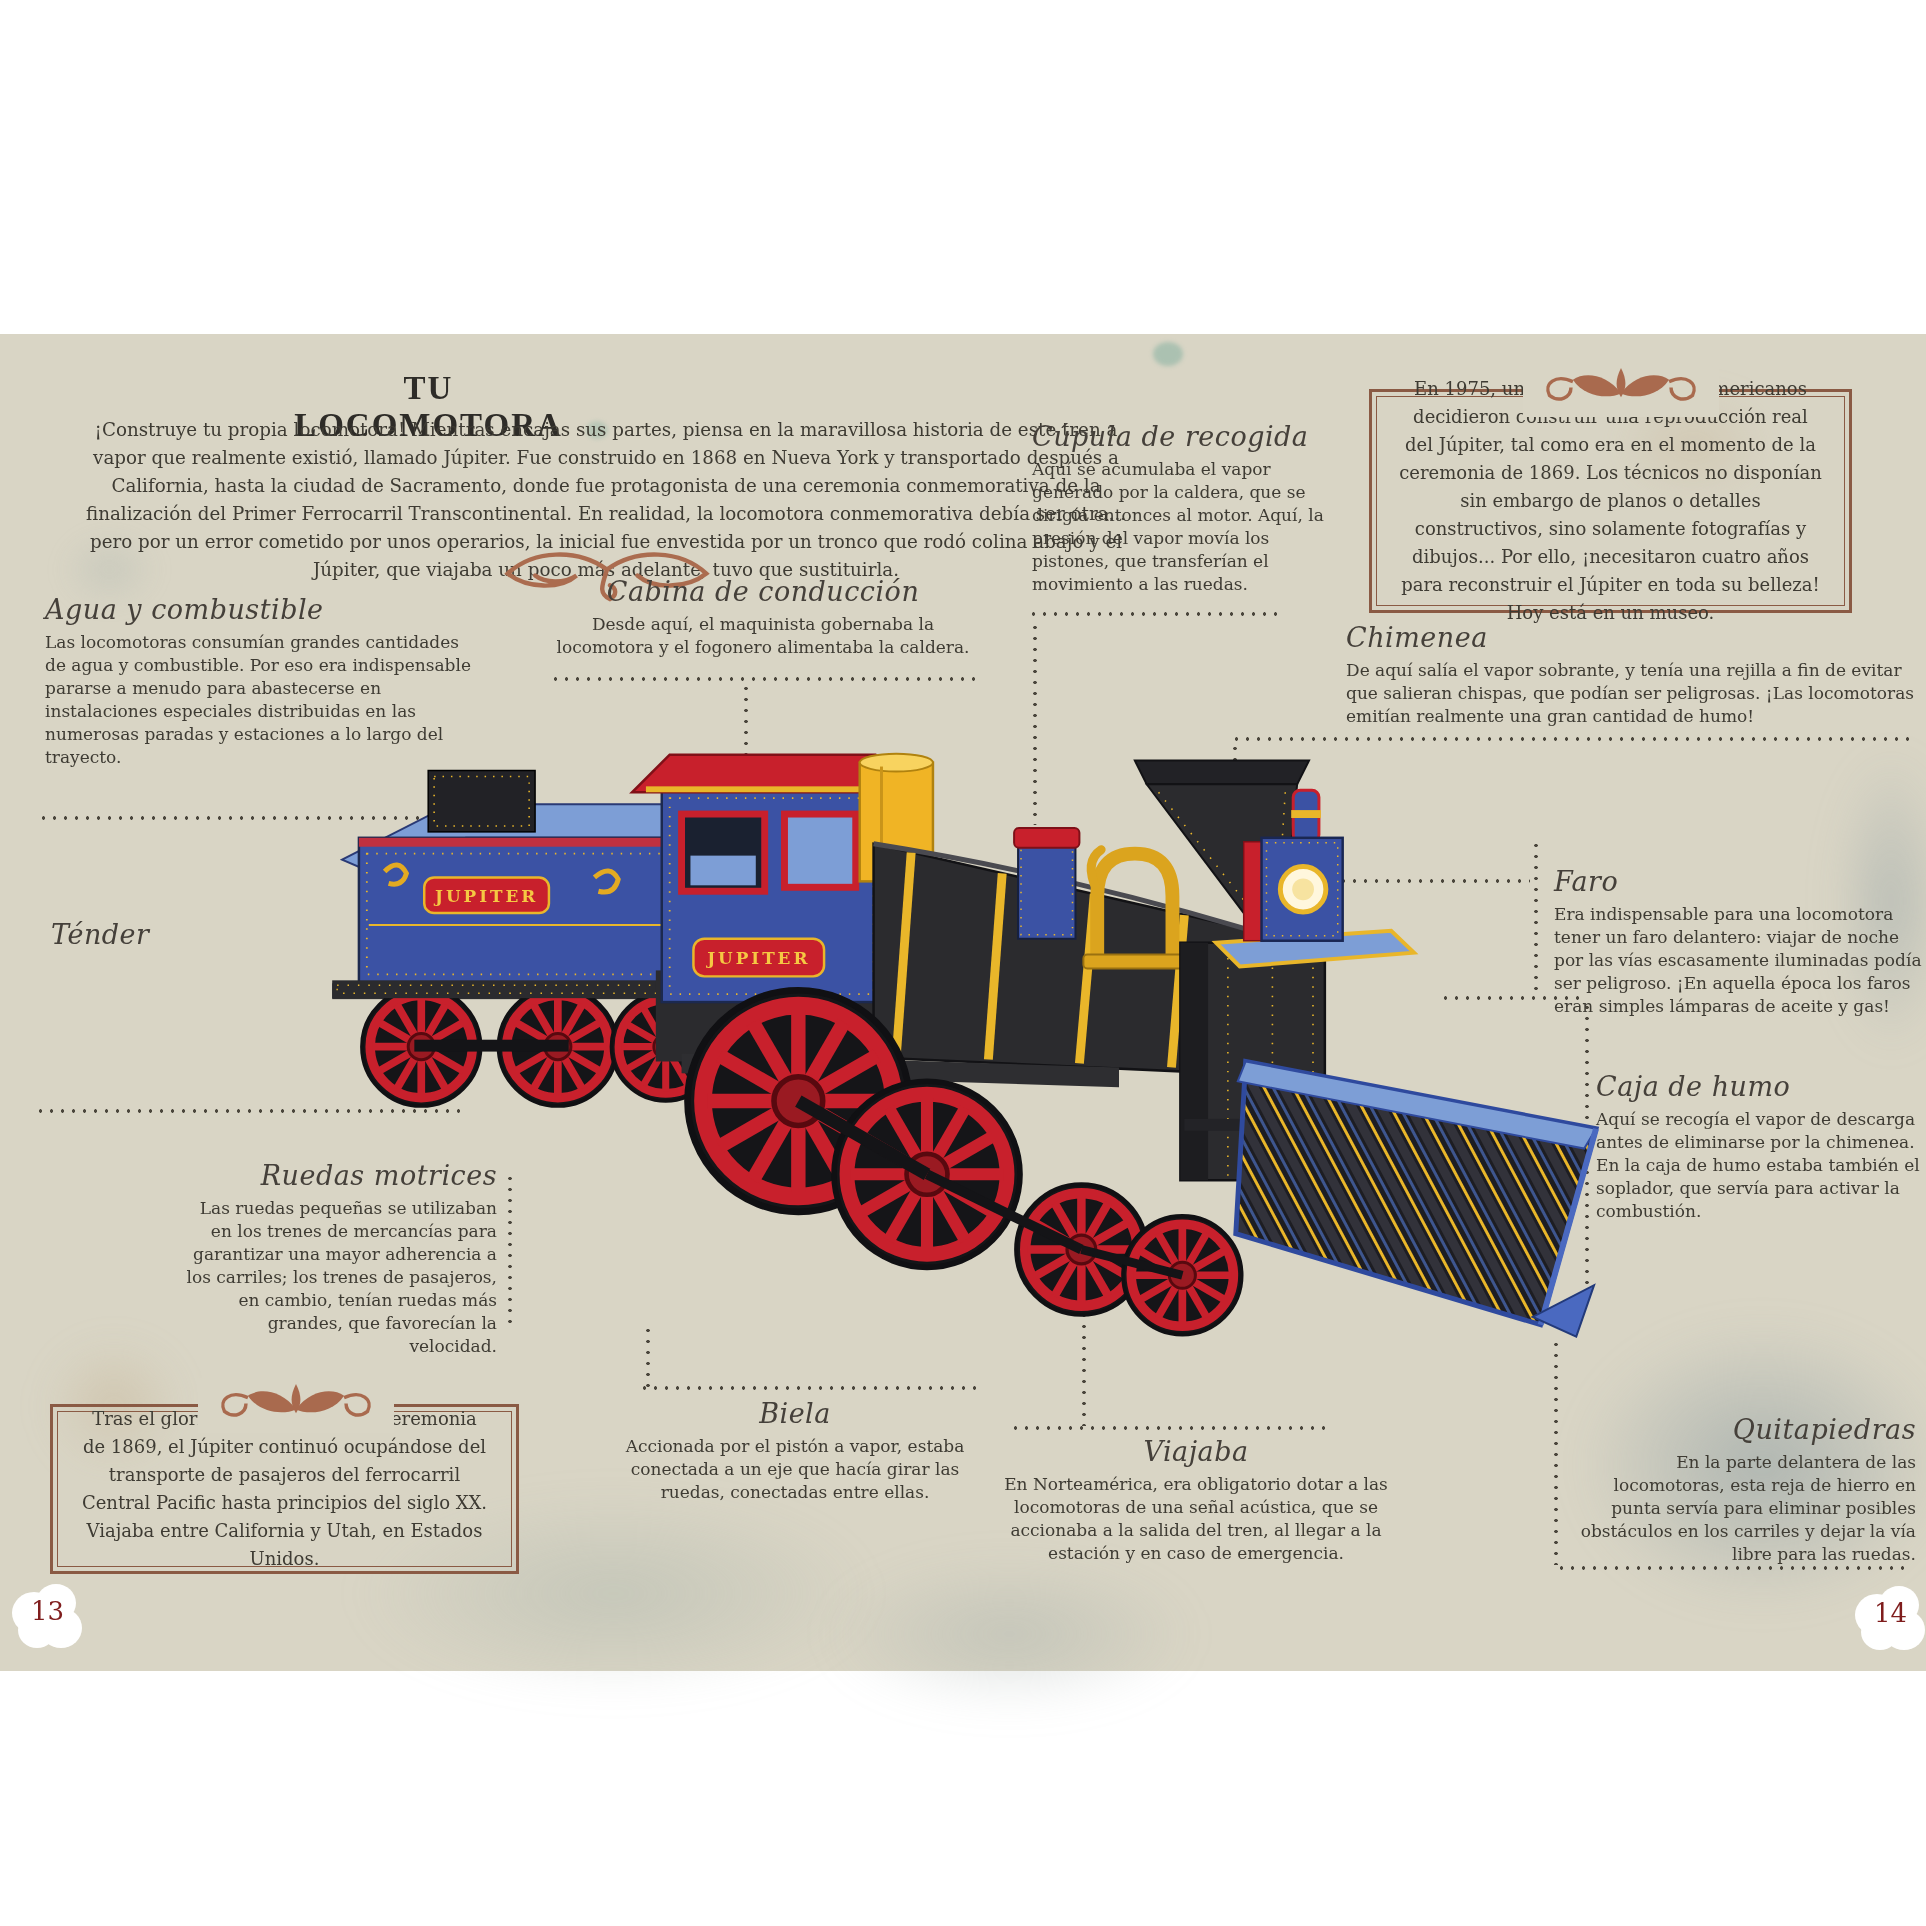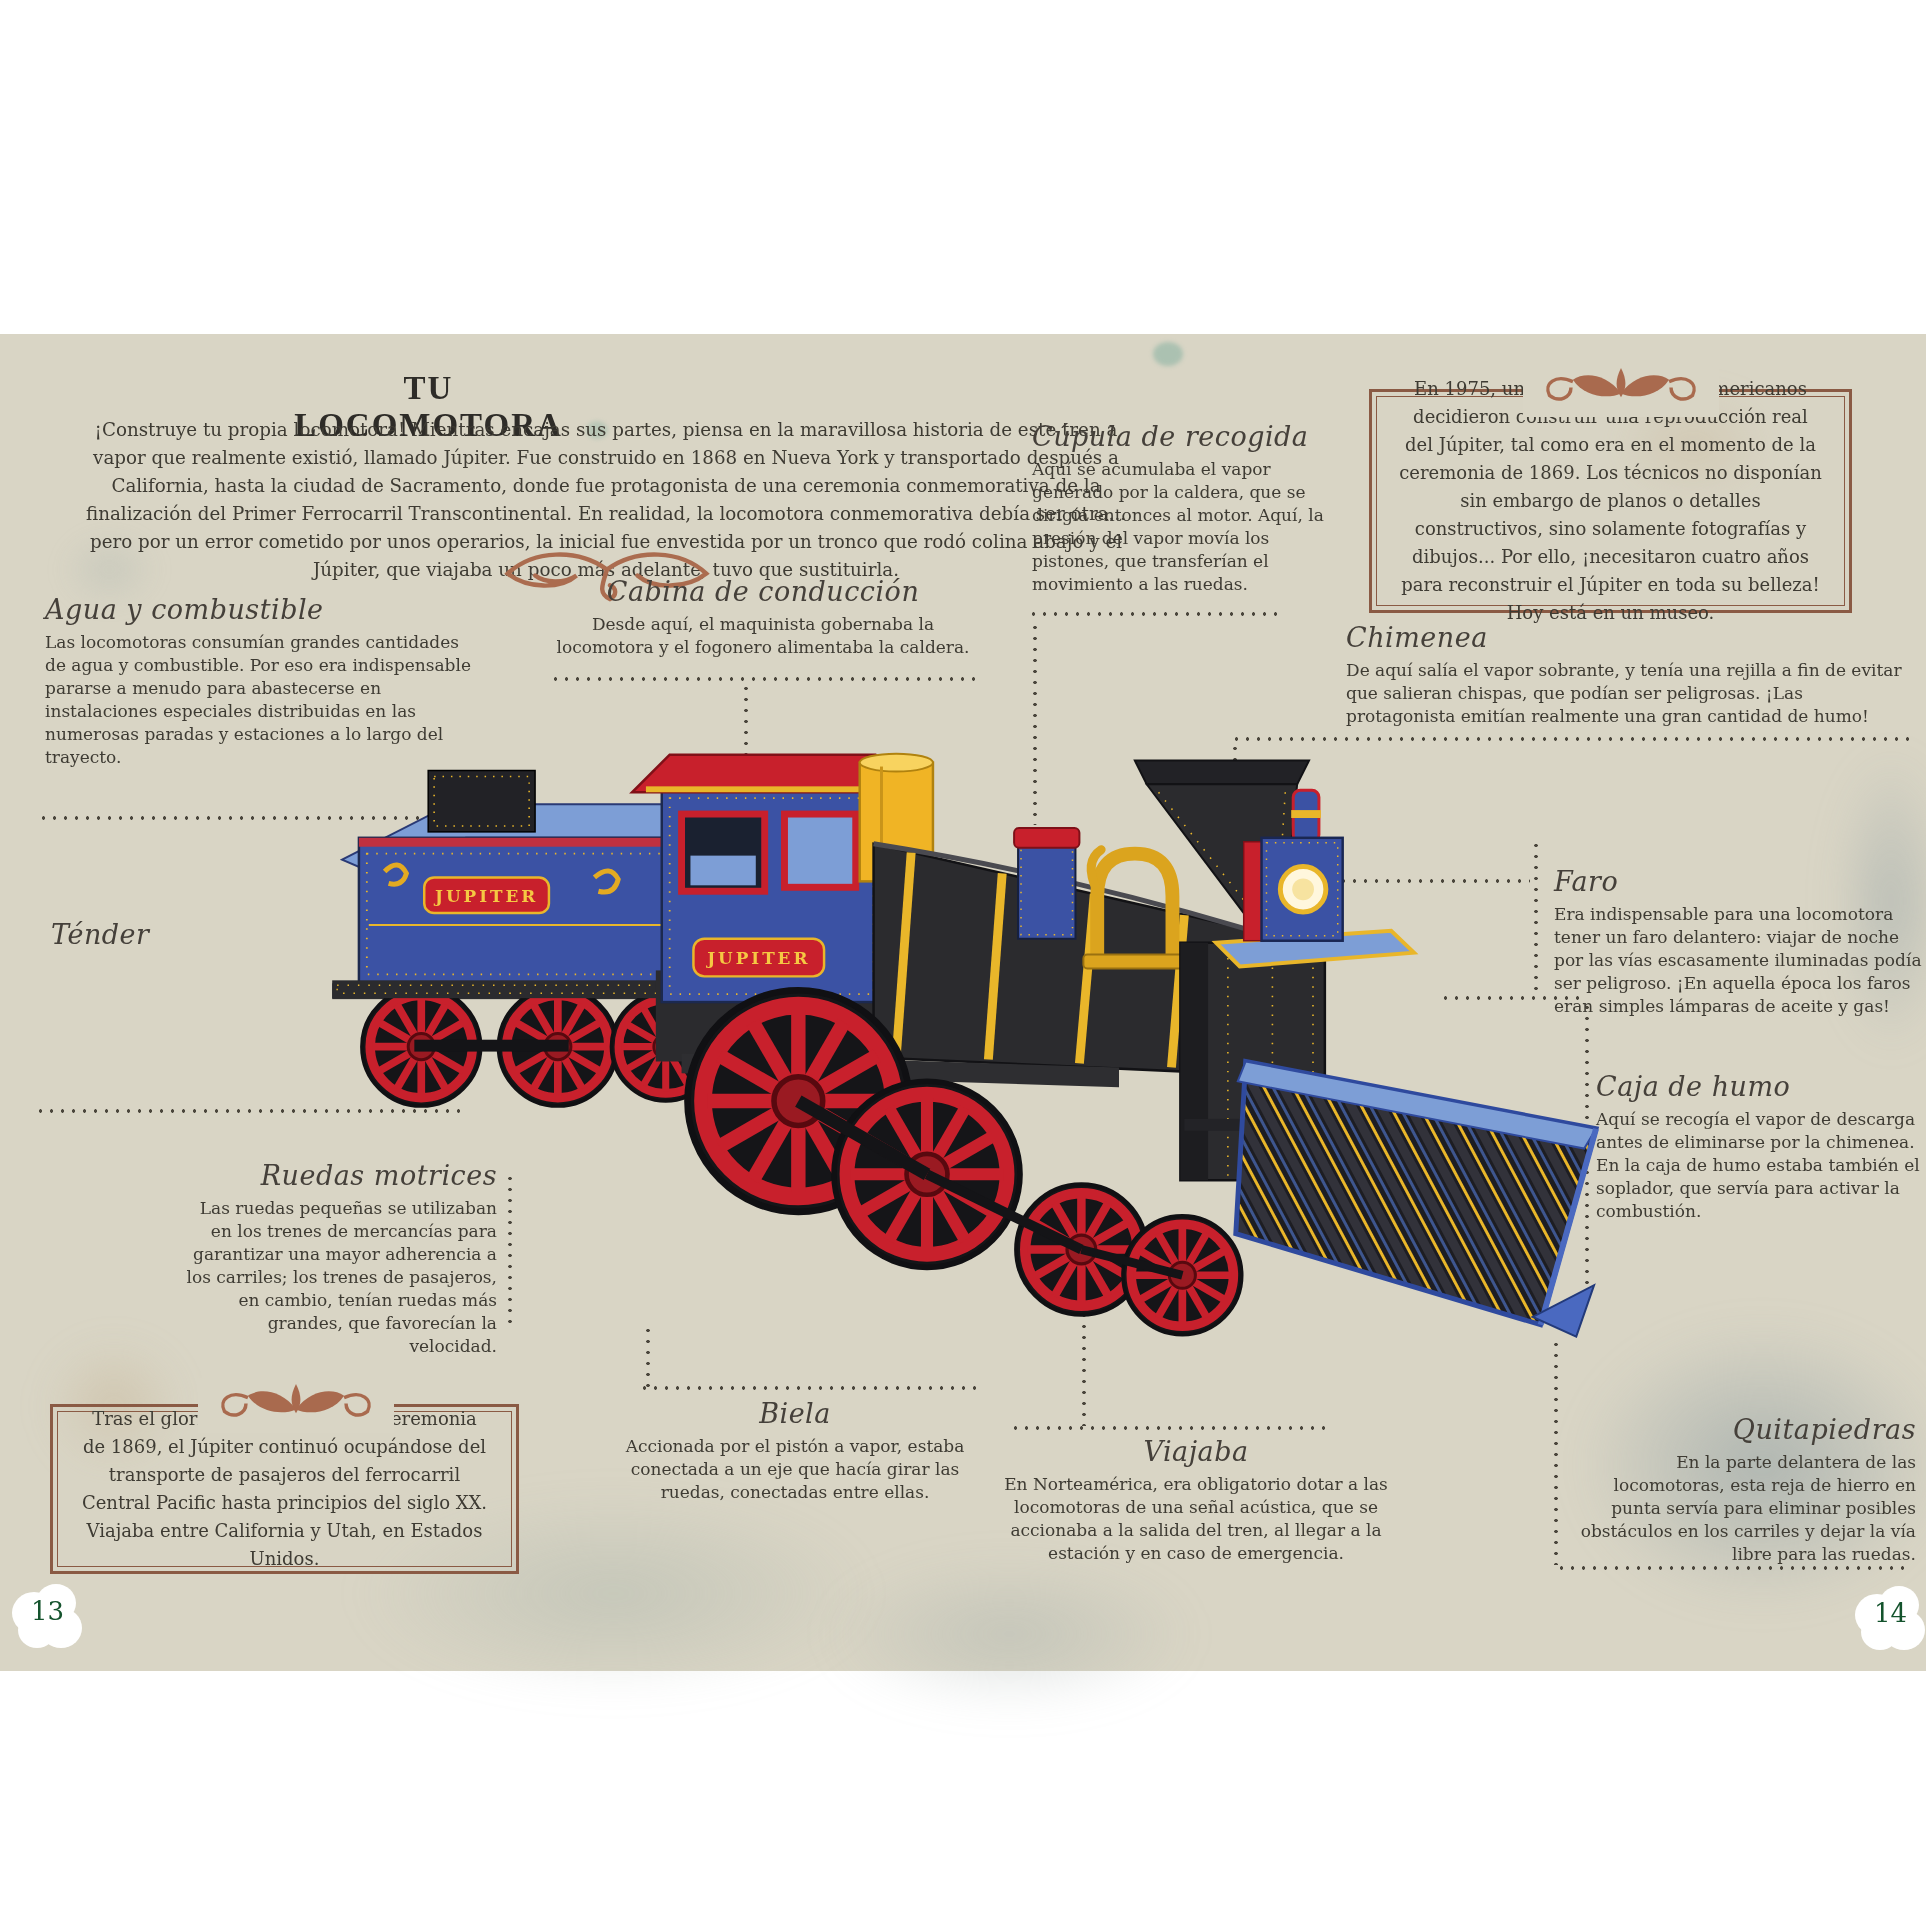--- a/index.html
+++ b/index.html
@@ -25,21 +25,21 @@
   .dots-v{position:absolute;width:4px;
       background-image:radial-gradient(circle,#4b463c 1.6px,transparent 1.9px);
       background-size:4px 11px;background-repeat:repeat-y;background-position:center top;}
   .pageno{position:absolute;width:83px;height:71px;}
   .pageno .c1,.pageno .c2,.pageno .c3,.pageno .c4{position:absolute;background:#fff;border-radius:50%;}
   .pageno .c1{left:6px;top:10px;width:44px;height:42px;}
   .pageno .c2{left:30px;top:2px;width:40px;height:38px;}
   .pageno .c3{left:34px;top:26px;width:42px;height:40px;}
   .pageno .c4{left:12px;top:30px;width:38px;height:36px;}
   .pageno span{position:absolute;left:0;top:14px;width:83px;text-align:center;
-      font-size:26px;color:#14532d;}
+      font-size:26px;color:#7f1d1d;}
   .ta-r{text-align:right;}
   .ta-c{text-align:center;}
 </style>
 </head>
 <body>
 
 <div class="spread"></div>
 
 <div class="blob" style="left:1505px;top:1267px;width:515px;height:396px;background:radial-gradient(closest-side,rgba(147,161,164,.6),rgba(147,161,164,0) 72%);"></div>
 <div class="blob" style="left:257px;top:1455px;width:713px;height:277px;background:radial-gradient(closest-side,rgba(168,178,168,.4),rgba(168,178,168,0) 72%);"></div>
@@ -207,21 +207,21 @@
   <p class="cb">Desde aquí, el maquinista gobernaba la locomotora y el fogonero alimentaba la caldera.</p>
 </div>
 
 <div class="callout" style="left:1032px;top:421px;width:297px;">
   <div class="ct">Cúpula de recogida</div>
   <p class="cb">Aquí se acumulaba el vapor generado por la caldera, que se dirigía entonces al motor. Aquí, la presión del vapor movía los pistones, que transferían el movimiento a las ruedas.</p>
 </div>
 
 <div class="callout" style="left:1346px;top:622px;width:569px;">
   <div class="ct">Chimenea</div>
-  <p class="cb">De aquí salía el vapor sobrante, y tenía una rejilla a fin de evitar que salieran chispas, que podían ser peligrosas. ¡Las protagonista emitían realmente una gran cantidad de humo!</p>
+  <p class="cb">De aquí salía el vapor sobrante, y tenía una rejilla a fin de evitar que salieran chispas, que podían ser peligrosas. ¡Las locomotoras emitían realmente una gran cantidad de humo!</p>
 </div>
 
 <div class="callout" style="left:1554px;top:866px;width:368px;">
   <div class="ct">Faro</div>
   <p class="cb">Era indispensable para una locomotora tener un faro delantero: viajar de noche por las vías escasamente iluminadas podía ser peligroso. ¡En aquella época los faros eran simples lámparas de aceite y gas!</p>
 </div>
 
 <div class="callout" style="left:1596px;top:1071px;width:327px;">
   <div class="ct">Caja de humo</div>
   <p class="cb">Aquí se recogía el vapor de descarga antes de eliminarse por la chimenea. En la caja de humo estaba también el soplador, que servía para activar la combustión.</p>

